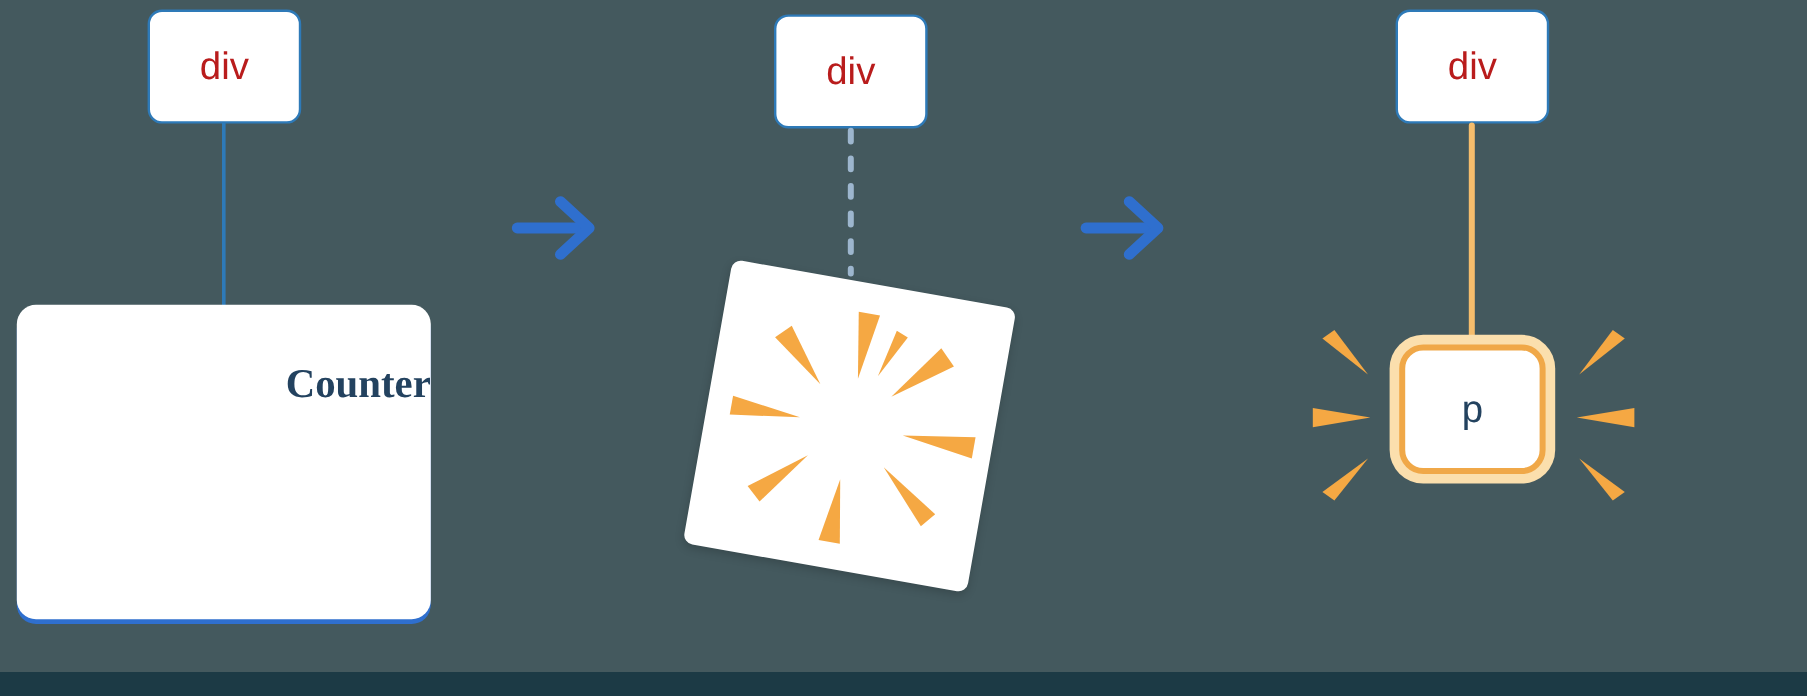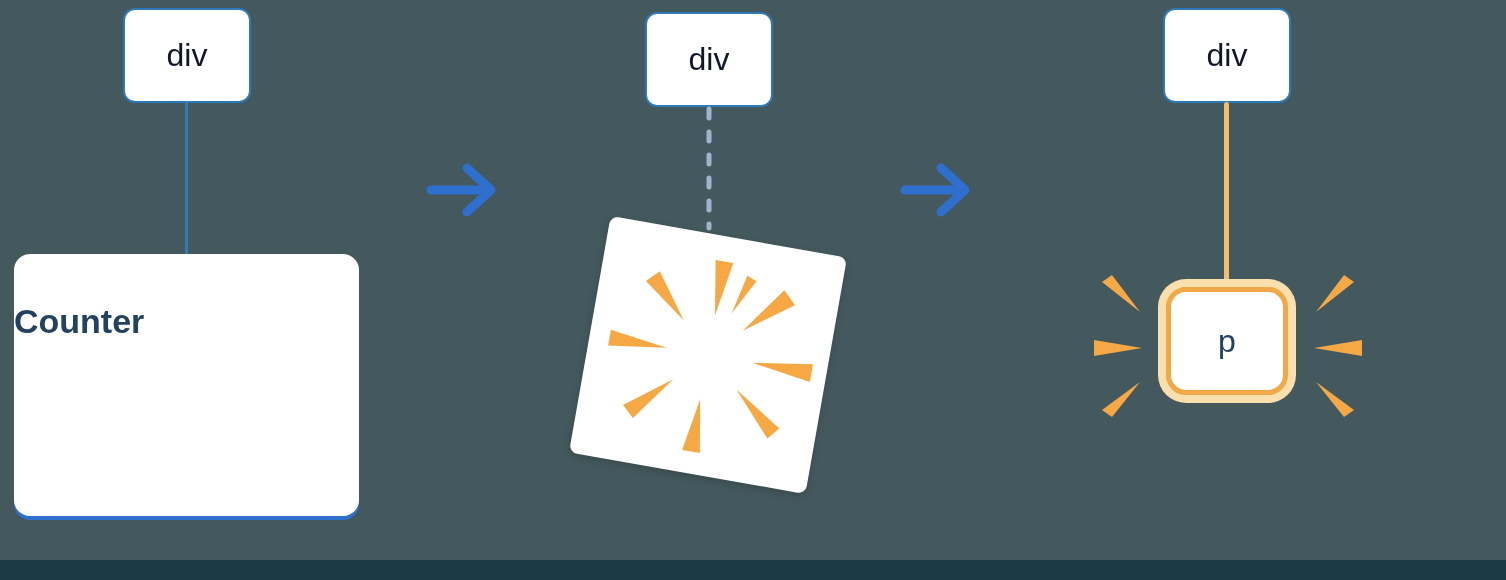--- a/index.html
+++ b/index.html
@@ -21,21 +21,21 @@
     height: 95px;
     background: #ffffff;
     border: 2px solid #2E7AB8;
     border-radius: 12px;
     box-sizing: border-box;
     display: flex;
     align-items: center;
     justify-content: center;
     font-size: 32px;
     font-weight: 500;
-    color: #0f172a;
+    color: #b91c1c;
   }
   #divbox-1 { left: 123px; top: 8px; }
   #divbox-2 { left: 645px; top: 12px; }
   #divbox-3 { left: 1163px; top: 8px; }
 
   
   .connector-blue {
     position: absolute;
     left: 185px; top: 102px;
     width: 3px; height: 153px;
@@ -59,24 +59,25 @@
     left: 14px; top: 254px;
     width: 345px; height: 262px;
     background: #ffffff;
     border-radius: 16px;
     box-shadow: 0 4px 0 0 #2F6FCE;
     box-sizing: border-box;
   }
   #counter-title {
     position: absolute;
     top: 48px; left: 0; width: 100%;
-    text-align: left;
+    text-align: right;
     font-size: 34px;
     font-weight: 600;
     color: #23425F;
+    font-family: Liberation Serif, serif;
   }
   #state-pill {
     position: absolute;
     left: 40px; top: 120px;
     width: 264px; height: 98px;
     border: 3px solid #7B74D4;
     border-radius: 60px;
     box-sizing: border-box;
     display: flex;
     align-items: stretch;

